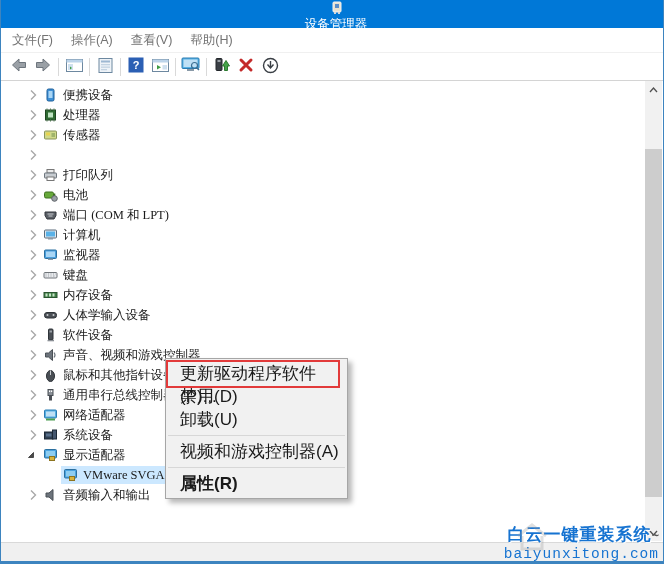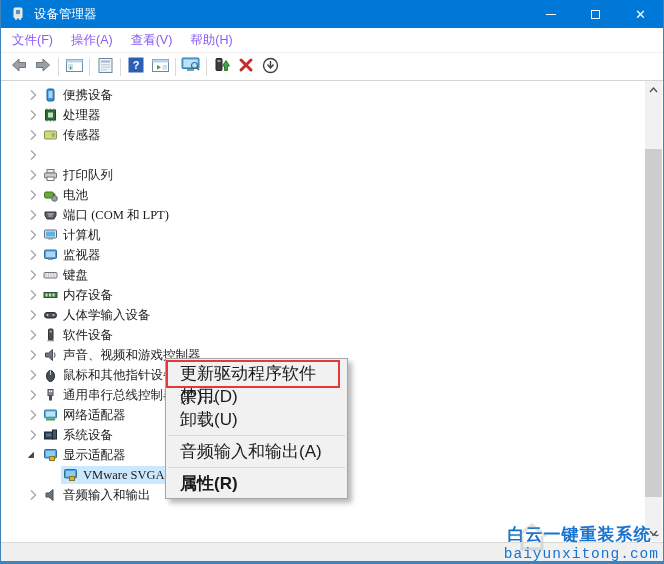--- a/index.html
+++ b/index.html
@@ -3,34 +3,34 @@
 <meta charset="utf-8">
 <style>
   * { margin:0; padding:0; box-sizing:border-box; }
   html,body { width:664px; height:564px; overflow:hidden;
     font-family:"Liberation Sans","DejaVu Sans",sans-serif; }
   .window { position:relative; width:664px; height:564px; background:#ffffff;
     border-left:1px solid #3d84bf; border-right:1px solid #3d84bf; }
 
   
   .titlebar { position:absolute; left:0; top:0; width:100%; height:28px;
-    background:#0078d7; display:flex; align-items:center; color:#fff; }
+    background:#0078d7; display:flex; align-items:center; color:#fff;flex-direction:column; }
   .titlebar-icon { width:16px; height:16px; margin-left:9px; flex:0 0 auto; }
   .titlebar-text { font-size:12.5px; margin-left:8px; flex:1; }
   .caption-buttons { display:flex; height:100%; }
   .caption-btn { width:45px; height:100%; display:flex; align-items:center; justify-content:center; }
   .glyph-min { width:10px; height:1px; background:#fff; }
   .glyph-max { width:9px; height:9px; border:1px solid #fff; }
   .glyph-close { color:#fff; font-size:13px; line-height:1; }
 
   
   .menubar { position:absolute; left:0; top:28px; width:100%; height:25px;
     background:#ffffff; display:flex; align-items:center; padding-left:2px;
     border-bottom:1px solid #f0f0f0; }
-  .menubar .mitem { font-size:12.5px; color:#8b5cf6; padding:16px 9px; }
+  .menubar .mitem { font-size:12.5px; color:#737373; padding:16px 9px; }
 
   
   .toolbar { position:absolute; left:0; top:54px; width:100%; height:27px;
     background:#ffffff; display:flex; align-items:center; padding-left:6px;
     border-bottom:1px solid #d4d4d4; }
   .tbtn { width:24px; height:22px; display:flex; align-items:center; justify-content:center; }
   .tsep { width:1px; height:18px; background:#d9d9d9; margin:0 3px; }
 
   
   .content { position:absolute; left:0; top:81px; width:100%; height:460px;
@@ -501,21 +501,21 @@
           <path d="M1 1 L4.5 5 L8 1" fill="none" stroke="#505050" stroke-width="1.3"></path>
         </svg>
     </div>
   </div>
 
   <div class="ctxmenu" id="ctxmenu">
       <div class="citem">更新驱动程序软件(P)...</div>
       <div class="citem">禁用(D)</div>
       <div class="citem">卸载(U)</div>
       <div class="csep"></div>
-      <div class="citem">音频输入和输出(A)</div>
+      <div class="citem">视频和游戏控制器(A)</div>
       <div class="csep"></div>
       <div class="citem bold">属性(R)</div>
     </div>
 
   <div class="red-box"></div>
 
   <div class="statusbar"></div>
   <div class="bottom-border"></div>
 
   <div class="watermark">

